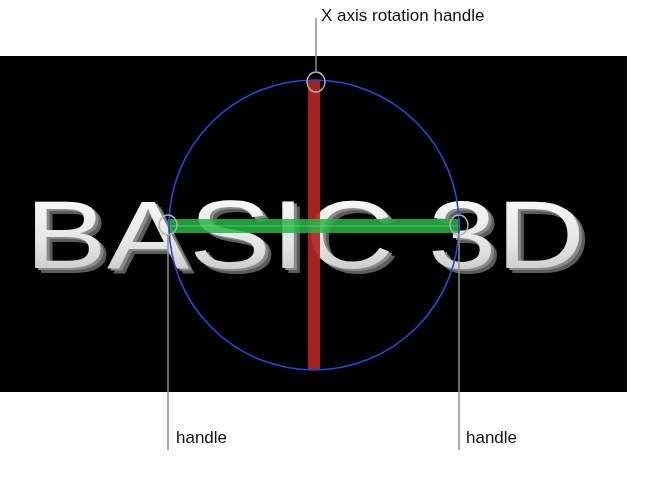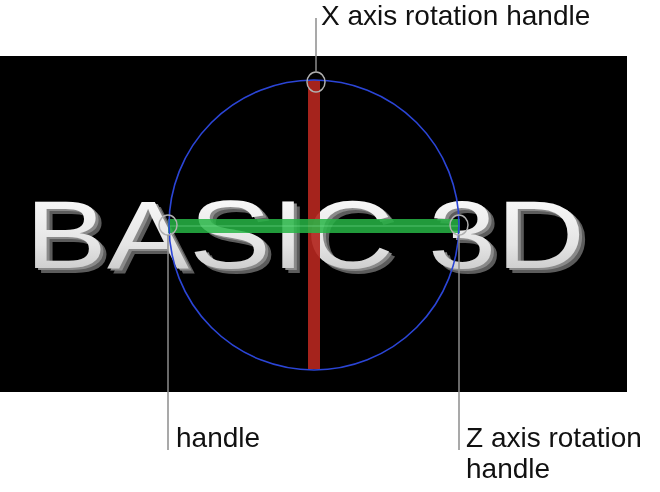--- a/index.html
+++ b/index.html
@@ -1,19 +1,19 @@
 <!DOCTYPE html>
 <html><head>
 <meta charset="utf-8">
 <style>
   html, body { margin:0; padding:0; background:#ffffff; }
   body { width:660px; height:492px; position:relative; overflow:hidden;
          font-family:"Liberation Sans", "DejaVu Sans", sans-serif; }
   .canvas { position:absolute; left:0; top:56px; width:627px; height:336px; background:#000; }
-  .callout-text { position:absolute; color:#111; font-size:28px; line-height:31px; }
+  .callout-text { position:absolute; color:#111; font-size:17px; line-height:31px; }
   svg { position:absolute; left:0; top:0; }
 </style>
 </head>
 <body>
 
 <div class="canvas"></div>
 
 <svg width="660" height="492" viewBox="0 0 660 492">
   <defs>
     <linearGradient id="txt" x1="0" y1="0" x2="0" y2="1">
@@ -45,15 +45,14 @@
   <line x1="459" y1="235" x2="459" y2="450" stroke="#8c8c8c" stroke-width="1.5"></line>
 </svg>
 
 <div class="callout-text" style="left:321px; top:0px;">
   <span>X axis rotation handle</span>
 </div>
 <div class="callout-text" style="left:176px; top:422px;">
   <div>handle</div>
 </div>
 <div class="callout-text" style="left:466px; top:422px;">
-  <div>Z axis rotation</div>
   <div>handle</div>
 </div>
 
 </body></html>

